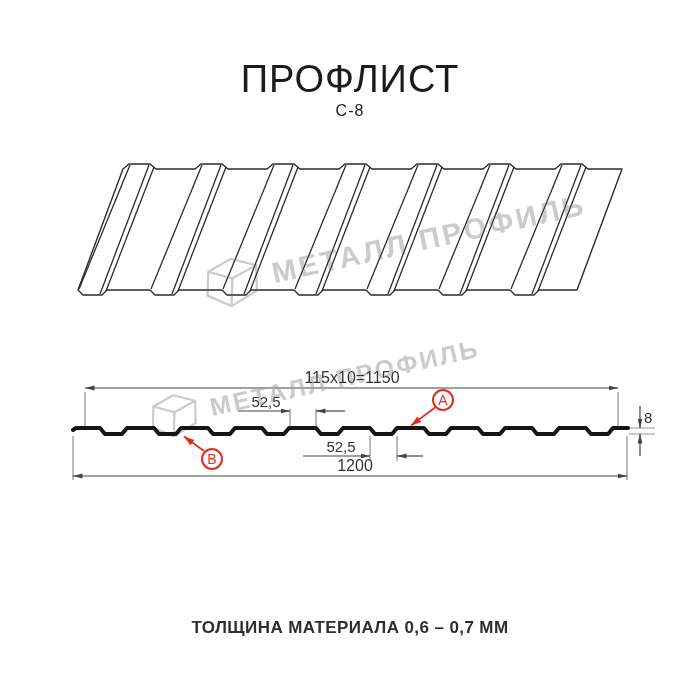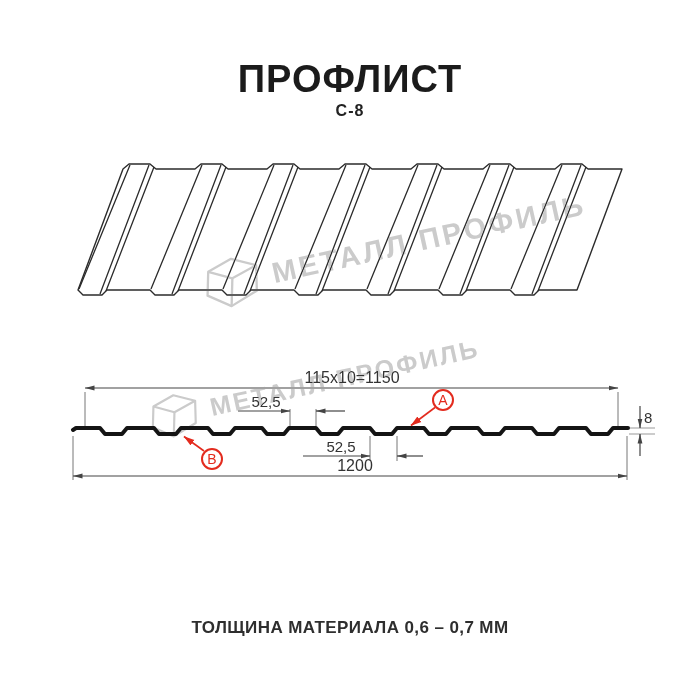--- a/index.html
+++ b/index.html
@@ -1,21 +1,21 @@
 <!DOCTYPE html>
 <html><head>
 <meta charset="utf-8">
 <style>
   html,body{margin:0;padding:0;}
   body{width:700px;height:700px;background:#ffffff;font-family:"Liberation Sans",sans-serif;overflow:hidden;}
   .stage{position:relative;width:700px;height:700px;background:#fff;}
   .title{position:absolute;left:0;top:58px;width:700px;text-align:center;
-         font-size:38px;font-weight:700;letter-spacing:1px;color:#1b1b1b;}
+         font-size:38px;font-weight:400;letter-spacing:1px;color:#1b1b1b;}
   .subtitle{position:absolute;left:0;top:102px;width:700px;text-align:center;
-         font-size:16px;font-weight:700;letter-spacing:1px;color:#222;}
+         font-size:16px;font-weight:400;letter-spacing:1px;color:#222;}
   .footer{position:absolute;left:0;top:618px;width:700px;text-align:center;
          font-size:17px;font-weight:600;letter-spacing:.4px;color:#2e2e2e;}
   svg#drawing{position:absolute;left:0;top:0;z-index:1;}
   .wm{position:absolute;display:flex;align-items:center;gap:10px;white-space:nowrap;
       color:#cbcbcb;font-weight:700;transform-origin:0 50%;z-index:2;
       mix-blend-mode:darken;pointer-events:none;}
   .wm1{left:202px;top:262px;transform:rotate(-12.5deg);font-size:29px;letter-spacing:3px;}
   .wm2{left:148px;top:398px;transform:rotate(-12.5deg);font-size:25px;letter-spacing:2.5px;}
   .wm svg{display:block;}
   .dimtxt{font-family:"Liberation Sans",sans-serif;font-size:16px;fill:#333;}

